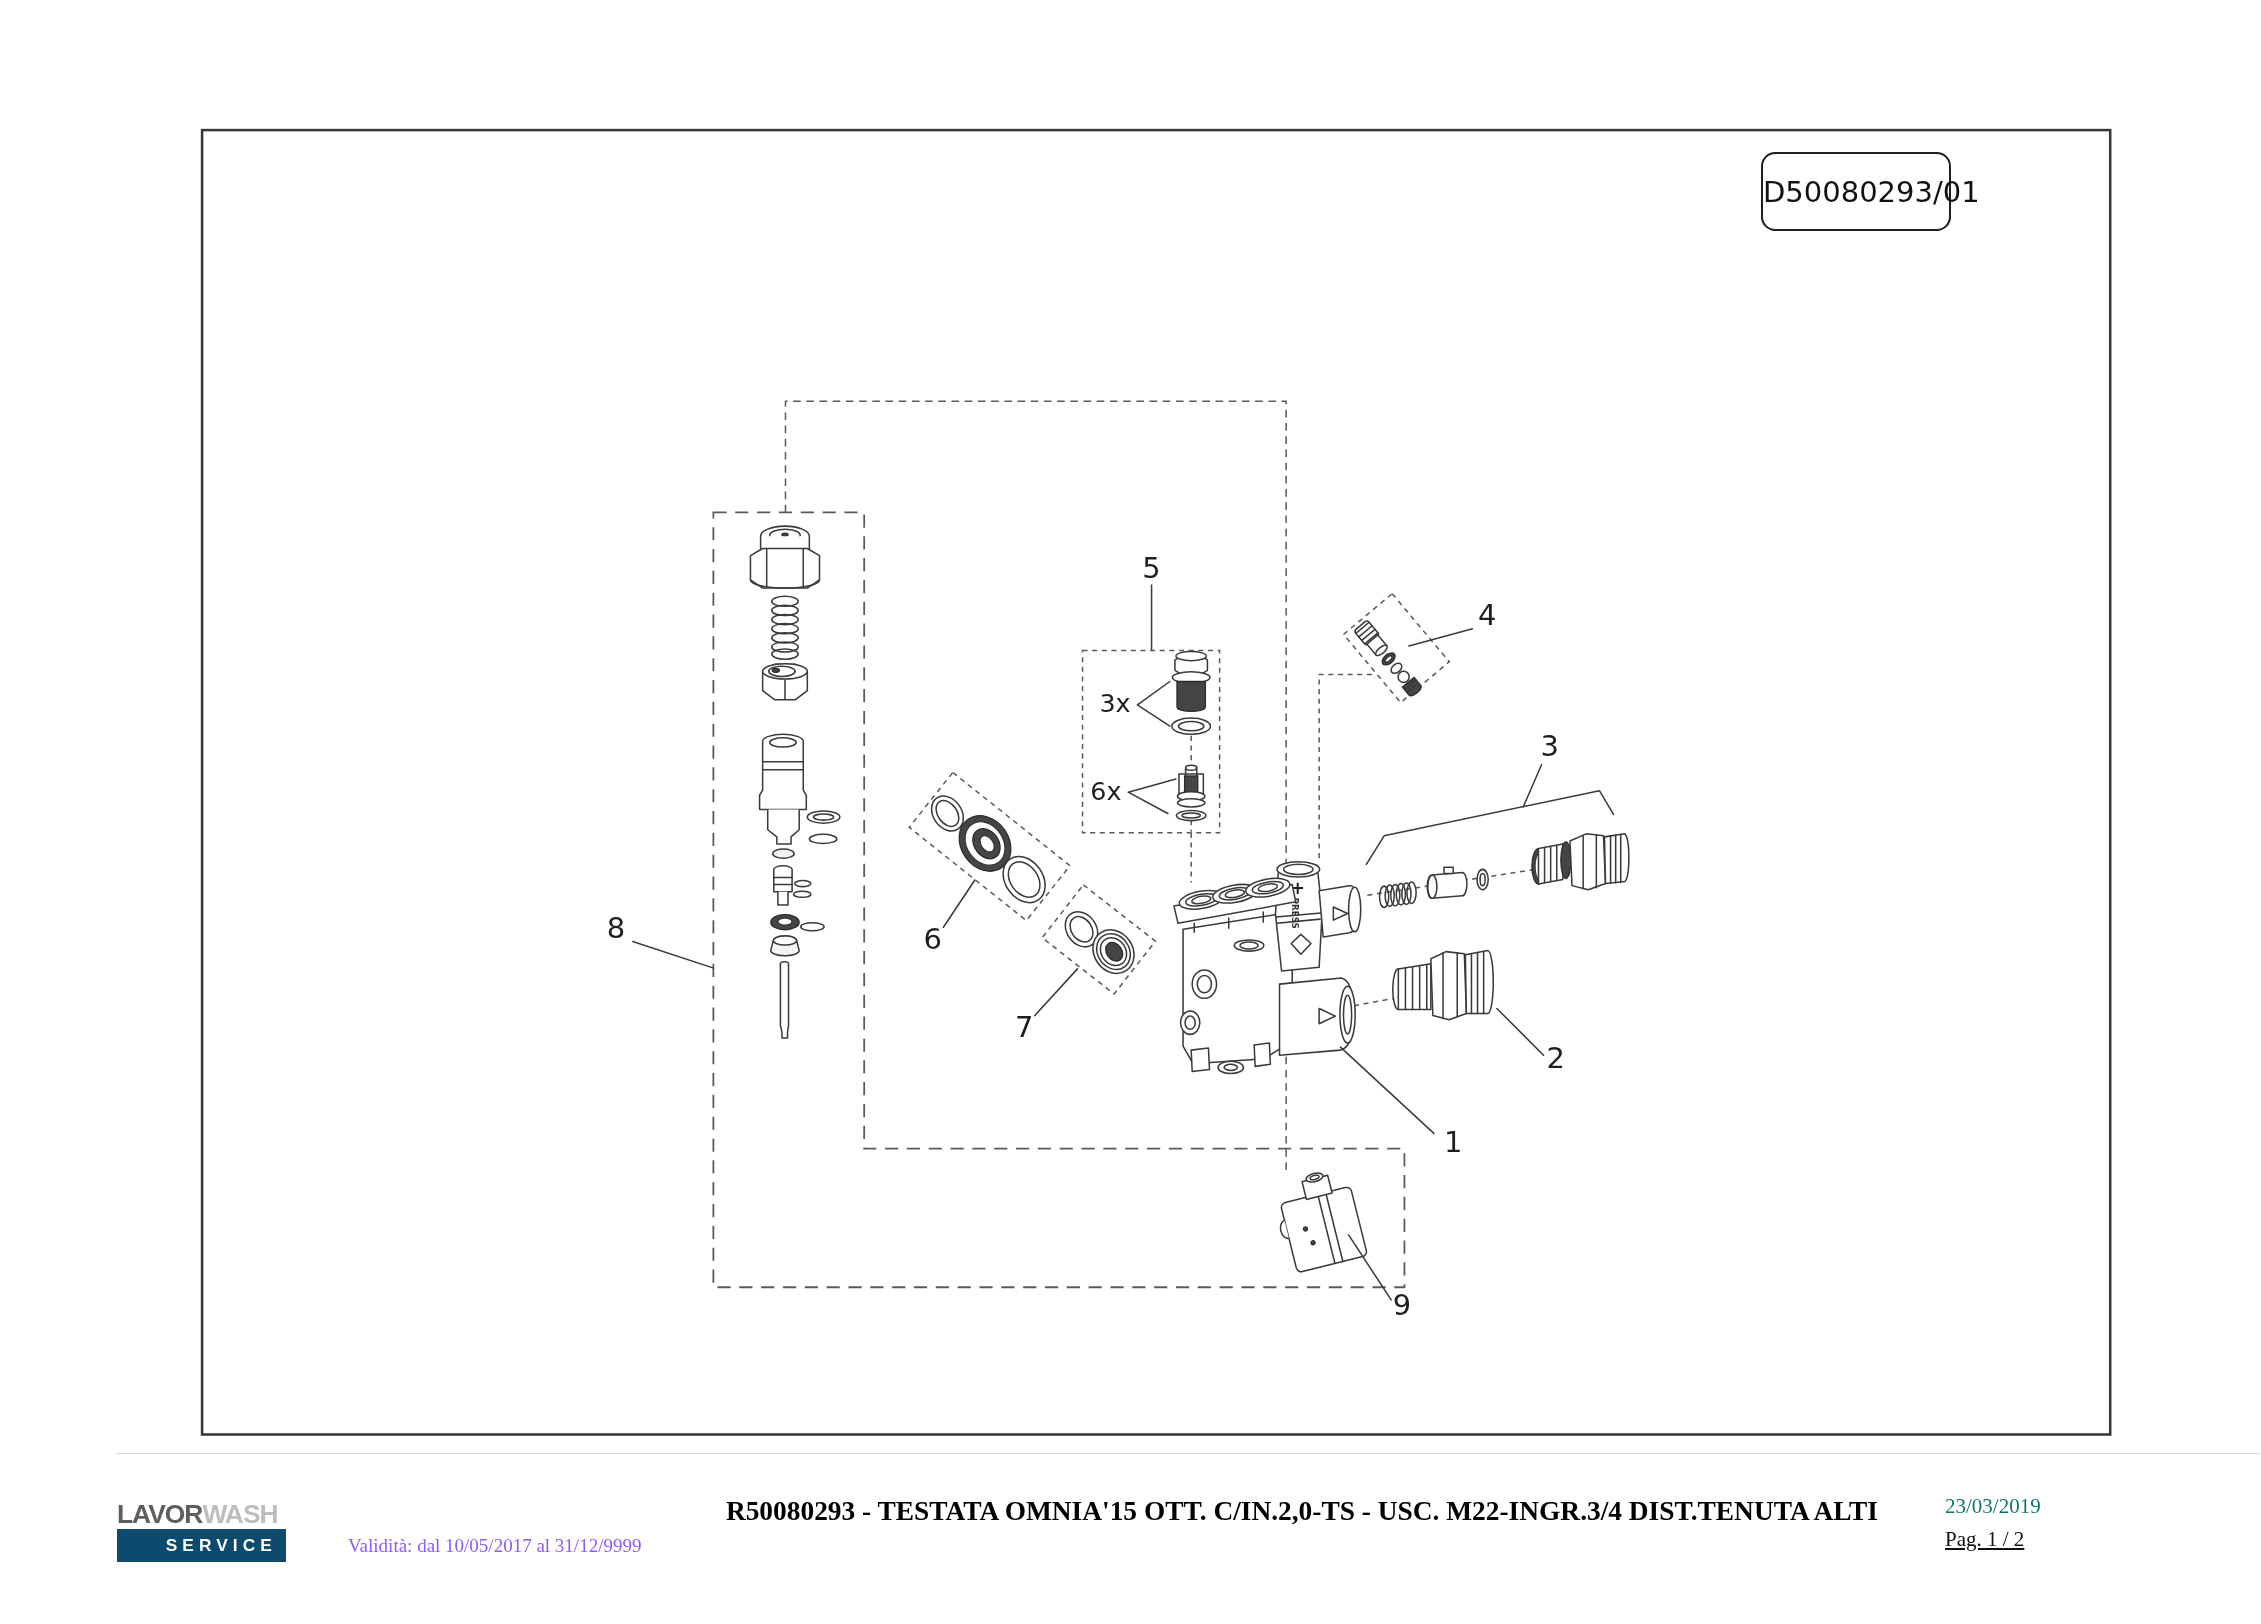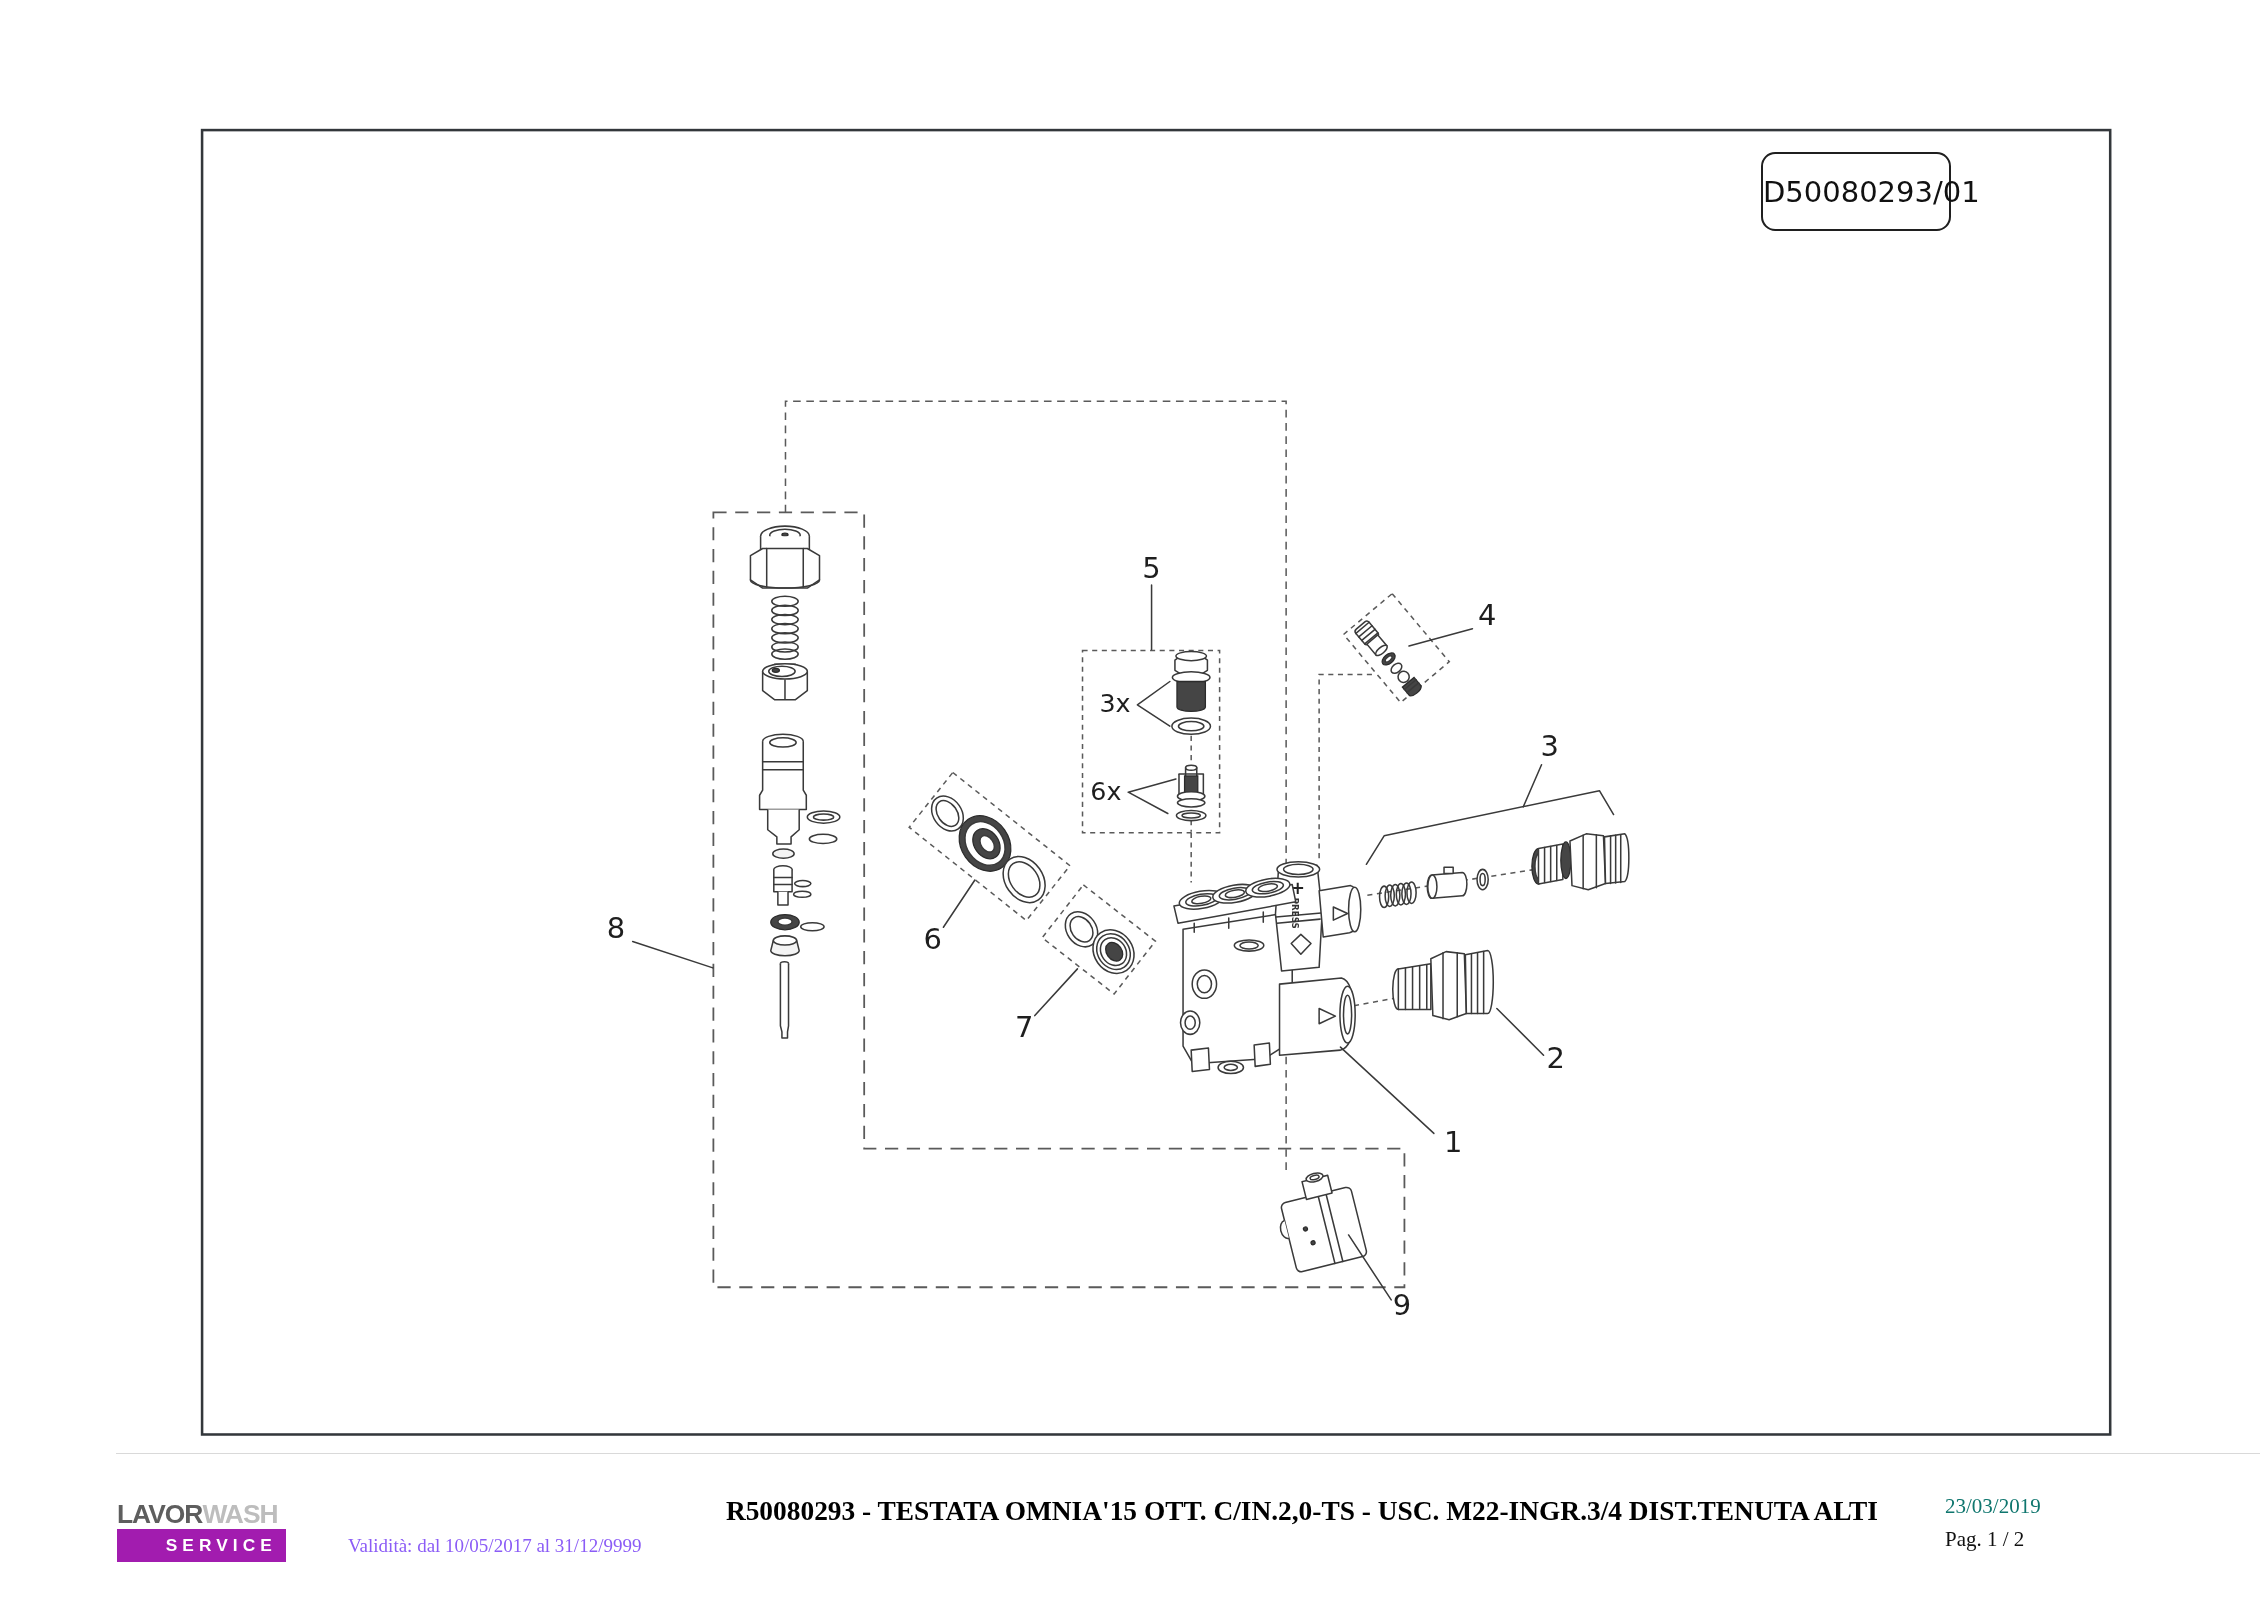--- a/index.html
+++ b/index.html
@@ -17,27 +17,27 @@
   .lblS{font:500 50px "DejaVu Sans", sans-serif;fill:#1e1e1e;text-anchor:middle;}
   .docnum{position:absolute;left:1761px;top:152px;width:186px;height:75px;border:2px solid #1f1f1f;
           border-radius:14.2px;display:flex;align-items:center;justify-content:flex-start;
           font:400 29px "DejaVu Sans", sans-serif;color:#111;background:#fff;}
   .sep{position:absolute;left:116px;top:1453px;width:2144px;height:0;border-top:1.5px solid #d9d9d9;}
   
   .logo{position:absolute;left:117px;top:1499px;width:169px;height:67px;}
   .logo-top{height:28.4px;display:flex;align-items:flex-end;white-space:nowrap;
             font:800 26.4px "Liberation Sans", sans-serif;letter-spacing:-1px;line-height:1;}
   .lavor{color:#5e5e5e;} .wash{color:#bdbdbd;}
-  .logo-red{margin-top:2px;height:32.5px;background:#a21caf;display:flex;align-items:center;justify-content:flex-end;}
+  .logo-red{margin-top:2px;height:32.5px;background:#0c4a6e;display:flex;align-items:center;justify-content:flex-end;}
   .service{font:700 17.3px "Liberation Sans", sans-serif;color:#ffffff;letter-spacing:5.1px;margin-right:9.1px;}
   .f-sub{position:absolute;left:355px;top:1472px;width:1168px;font:italic 400 17.3px "Liberation Serif", serif;color:#111;white-space:nowrap;}
   .f-title{position:absolute;left:355px;top:1496px;width:1523px;font:700 27.4px "Liberation Serif", serif;color:#000;white-space:nowrap;text-align:right;}
   .f-val{position:absolute;left:348px;top:1535px;font:400 19px "Liberation Serif", serif;color:#8b5cf6;white-space:nowrap;}
   .f-date{position:absolute;left:1945px;top:1494px;font:400 21px "Liberation Serif", serif;color:#0f766e;}
-  .f-page{position:absolute;left:1945px;top:1527px;font:400 21px "Liberation Serif", serif;color:#111;}
+  .f-page{position:absolute;left:1945px;top:1527px;font:400 21px "Liberation Serif", serif;color:#111;text-decoration:underline;}
 </style>
 </head>
 <body>
 
 <div id="page">
 
   <svg width="2261" height="1625" viewBox="0 0 4453 3200">
 
     <rect x="398" y="256" width="3758" height="2569" fill="none" stroke="#33373b" stroke-width="5"></rect>
 

